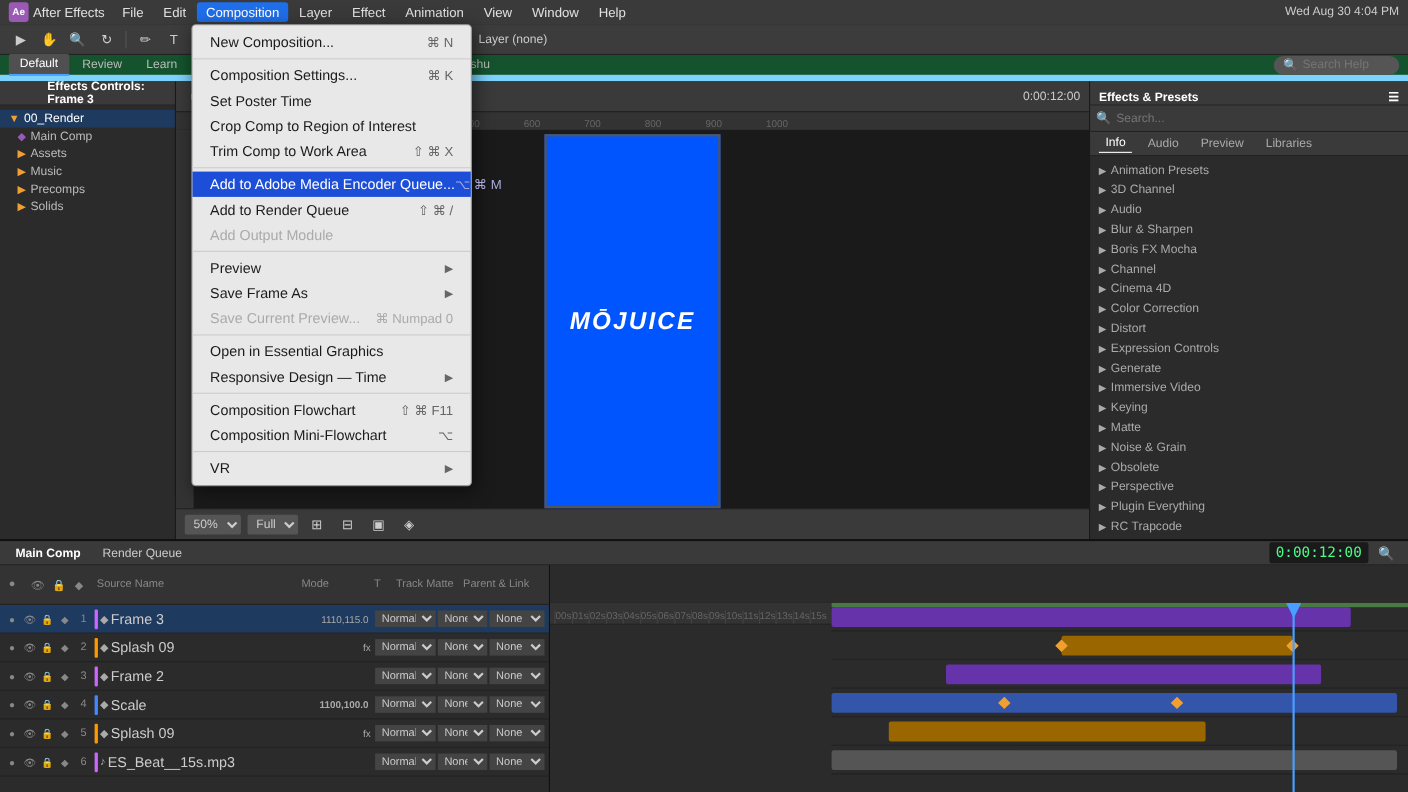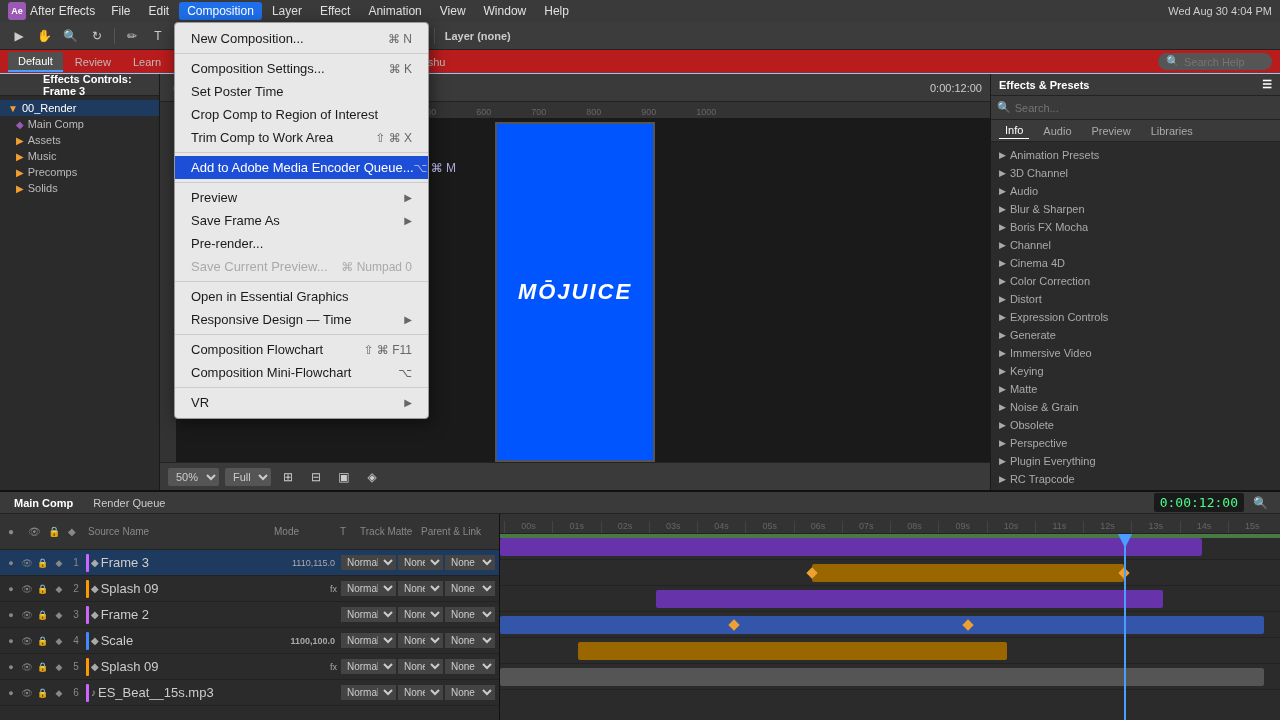--- a/index.html
+++ b/index.html
@@ -73,33 +73,33 @@
       width: 22px; height: 22px;
       background: transparent;
       border: none;
       color: #ccc;
       cursor: pointer;
       display: flex; align-items: center; justify-content: center;
       font-size: 12px;
       border-radius: 2px;
     }
     .toolbar-sep { width: 1px; height: 16px; background: #555; margin: 0 2px; }
-    .toolbar-text { font-size: 11px; color: #ccc; padding: 0 4px; font-weight: bold; }
+    .toolbar-text { font-size: 11px; color: #ccc; padding: 0 4px; }
 
     
     #workspace-tabs {
       position: absolute;
       top: 50px; left: 0; right: 0;
       height: 24px;
-      background: #b91c1c;
+      background: #14532d;
       display: flex;
       align-items: center;
       padding: 0 8px;
       gap: 2px;
-      border-bottom: 1px solid #7dd3fc;
+      border-bottom: 6px solid #7dd3fc;
     }
     .ws-tab {
       padding: 3px 10px;
       font-size: 11px;
       color: #bbb;
       cursor: pointer;
       border-radius: 2px 2px 0 0;
     }
     .ws-tab.active { background: #505050; color: #fff; border-bottom: 2px solid #4a9eff; }
     .ws-search {
@@ -399,21 +399,22 @@
       font-size: 10px;
       padding: 1px 2px;
       width: 50px;
     }
     .tl-time-area {
       flex: 1;
       background: #2b2b2b;
       position: relative;
       overflow: hidden;
       display: flex;
-      flex-direction: column;
+      flex-direction: row;
+      margin-top: 34px;
     }
     .tl-ruler {
       height: 20px;
       background: #333;
       border-bottom: 1px solid #222;
       position: relative;
       display: flex;
       align-items: flex-end;
       padding: 0 4px;
     }
@@ -640,21 +641,21 @@
     </select>
     <button class="toolbar-btn">⊞</button>
     <button class="toolbar-btn">⊟</button>
     <button class="toolbar-btn">▣</button>
     <button class="toolbar-btn">◈</button>
   </div>
 </div>
 
 <div id="right-panel">
 
-  <div style="display:flex;height:22px;background:#3a3a3a;align-items:center;padding:0 8px;border-bottom:1px solid #222;font-size:11px;font-weight:600;color:#fff;justify-content:space-between;">
+  <div style="display:flex;height:22px;background:#3a3a3a;align-items:flex-end;padding:0 8px;border-bottom:1px solid #222;font-size:11px;font-weight:600;color:#fff;justify-content:space-between;">
     <span>Effects &amp; Presets</span>
     <span style="cursor:pointer">☰</span>
   </div>
   <div style="height:24px;background:#3a3a3a;display:flex;align-items:center;padding:0 6px;border-bottom:1px solid #222;">
     <span>🔍</span>
     <input type="text" style="background: transparent; border: none; color: rgb(204, 204, 204); font-size: 11px; outline: none; flex: 1 1 0%; margin-left: 4px;" placeholder="Search...">
   </div>
 
   <div style="display:flex;height:22px;background:#3a3a3a;align-items:center;padding:0 8px;border-bottom:1px solid #222;gap:8px;">
     <span class="info-tab active">Info</span>
@@ -944,31 +945,36 @@
     </div>
     <div class="dd-item">
       <span>Trim Comp to Work Area</span>
       <span class="dd-shortcut">⇧ ⌘ X</span>
     </div>
     <div class="dd-separator"></div>
     <div class="dd-item highlighted" style="background:#1d4ed8;color:white;">
       <span>Add to Adobe Media Encoder Queue...</span>
       <span class="dd-shortcut" style="color:#aad">⌥ ⌘ M</span>
     </div>
+    <div class="dd-item">
+      <span>Add to Render Queue</span>
+      <span class="dd-shortcut">⇧ ⌘ /</span>
+    </div>
+    <div class="dd-item disabled">
+      <span>Add Output Module</span>
+      <span class="dd-shortcut"></span>
+    </div>
     <div class="dd-separator"></div>
     <div class="dd-item">
       <span>Preview</span>
       <span class="dd-arrow">▶</span>
     </div>
     <div class="dd-item">
       <span>Save Frame As</span>
       <span class="dd-arrow">▶</span>
-    </div>
-    <div class="dd-item">
-      <span>Pre-render...</span>
     </div>
     <div class="dd-item disabled">
       <span>Save Current Preview...</span>
       <span class="dd-shortcut" style="color:#aaa">⌘ Numpad 0</span>
     </div>
     <div class="dd-separator"></div>
     <div class="dd-item">
       <span>Open in Essential Graphics</span>
     </div>
     <div class="dd-item">

